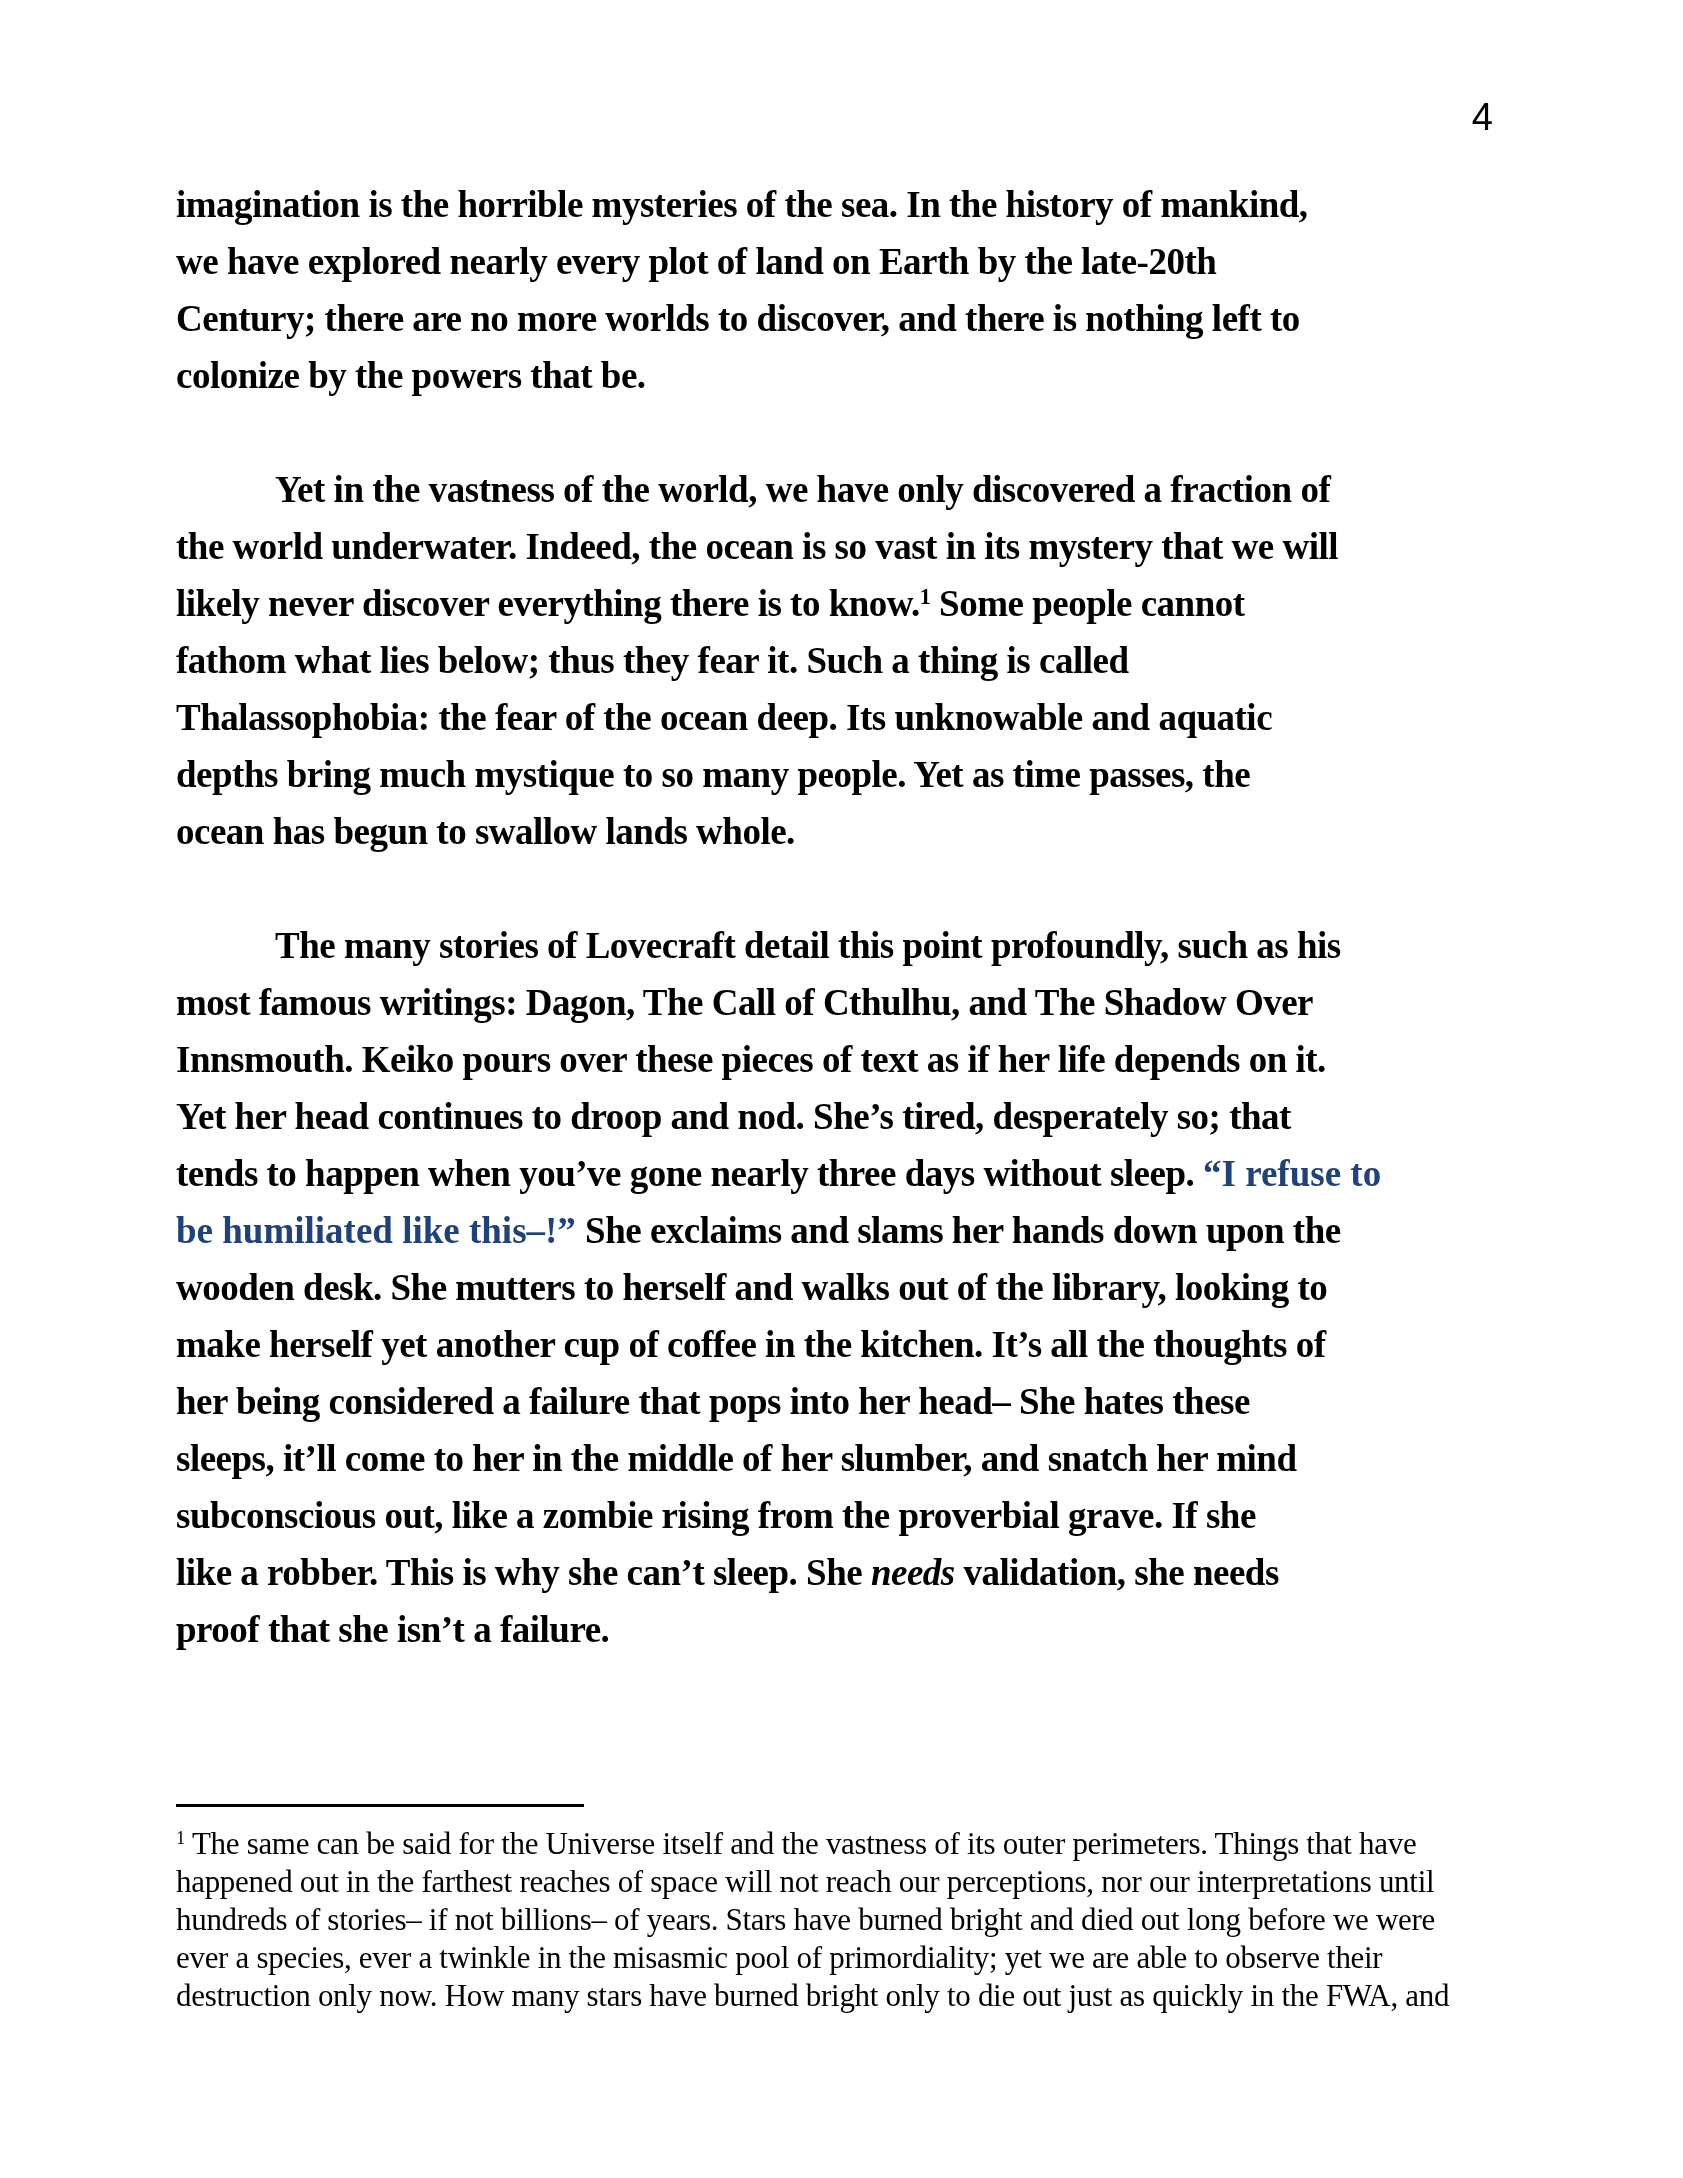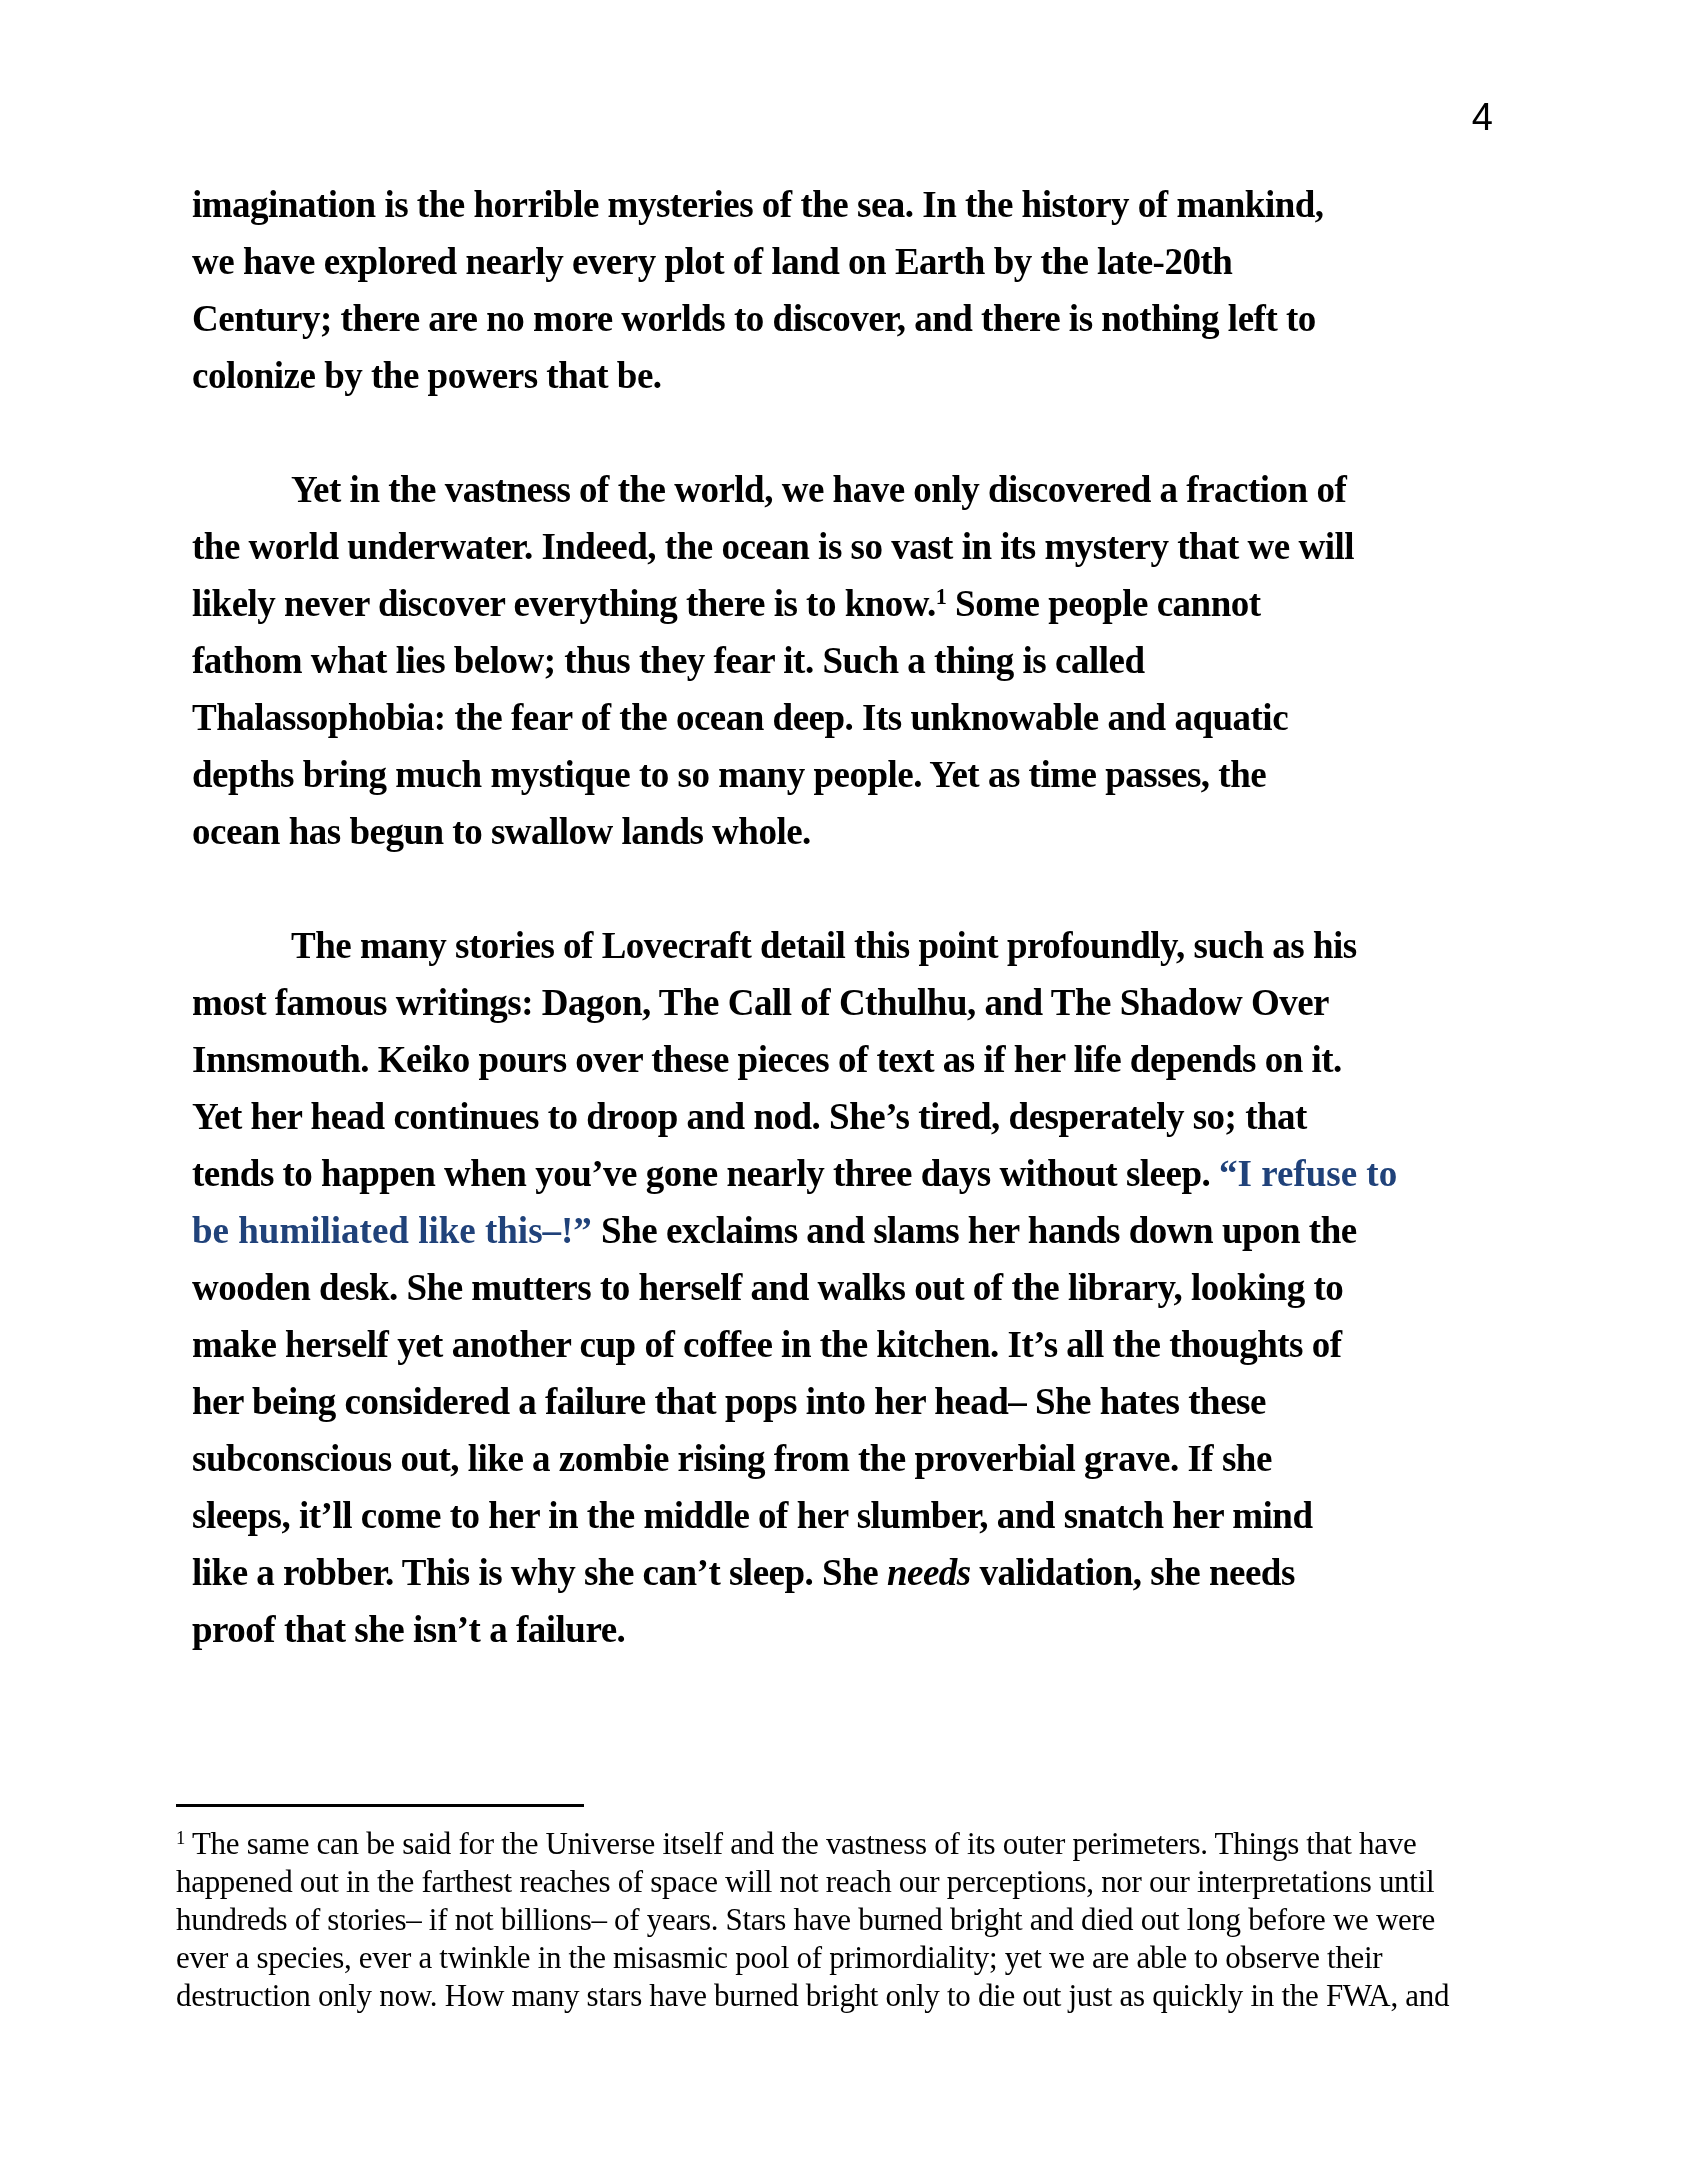--- a/index.html
+++ b/index.html
@@ -27,21 +27,21 @@
     line-height: 44px;
     color: #000000;
   }
   .content {
     position: absolute;
     left: 176px;
     top: 176px;
     width: 1333px;
   }
   .paragraph {
-    margin: 0 0 57px 16px;
+    margin: 0 0 57px 0;
     font-weight: 700;
     font-size: 37px;
     line-height: 57px;
     letter-spacing: -0.5px;
   }
   .line {
     white-space: nowrap;
     height: 57px;
   }
   .indent-first .line:first-child {
@@ -108,22 +108,22 @@
       <div class="paragraph indent-first">
         <div class="line"><span>The many stories of Lovecraft detail this point profoundly, such as his</span></div>
         <div class="line"><span>most famous writings: Dagon, The Call of Cthulhu, and The Shadow Over</span></div>
         <div class="line"><span>Innsmouth. Keiko pours over these pieces of text as if her life depends on it.</span></div>
         <div class="line"><span>Yet her head continues to droop and nod. She’s tired, desperately so; that</span></div>
         <div class="line"><span>tends to happen when you’ve gone nearly three days without sleep. </span><span class="seg-blue">“I refuse to</span></div>
         <div class="line"><span class="seg-blue">be humiliated like this–!” </span><span>She exclaims and slams her hands down upon the</span></div>
         <div class="line"><span>wooden desk. She mutters to herself and walks out of the library, looking to</span></div>
         <div class="line"><span>make herself yet another cup of coffee in the kitchen. It’s all the thoughts of</span></div>
         <div class="line"><span>her being considered a failure that pops into her head– She hates these</span></div>
+        <div class="line"><span>sleeps, it’ll come to her in the middle of her slumber, and snatch her mind</span></div>
         <div class="line"><span>subconscious out, like a zombie rising from the proverbial grave. If she</span></div>
-        <div class="line"><span>sleeps, it’ll come to her in the middle of her slumber, and snatch her mind</span></div>
         <div class="line"><span>like a robber. This is why she can’t sleep. She </span><span class="seg-italic">needs</span><span> validation, she needs</span></div>
         <div class="line"><span>proof that she isn’t a failure.</span></div>
       </div>
     </div>
 
   <div class="footnote">
     <div class="footnote-separator"></div>
     <div class="footnote-text">
         <div class="line"><span class="seg-sup">1</span><span> The same can be said for the Universe itself and the vastness of its outer perimeters. Things that have</span></div>
         <div class="line"><span>happened out in the farthest reaches of space will not reach our perceptions, nor our interpretations until</span></div>

